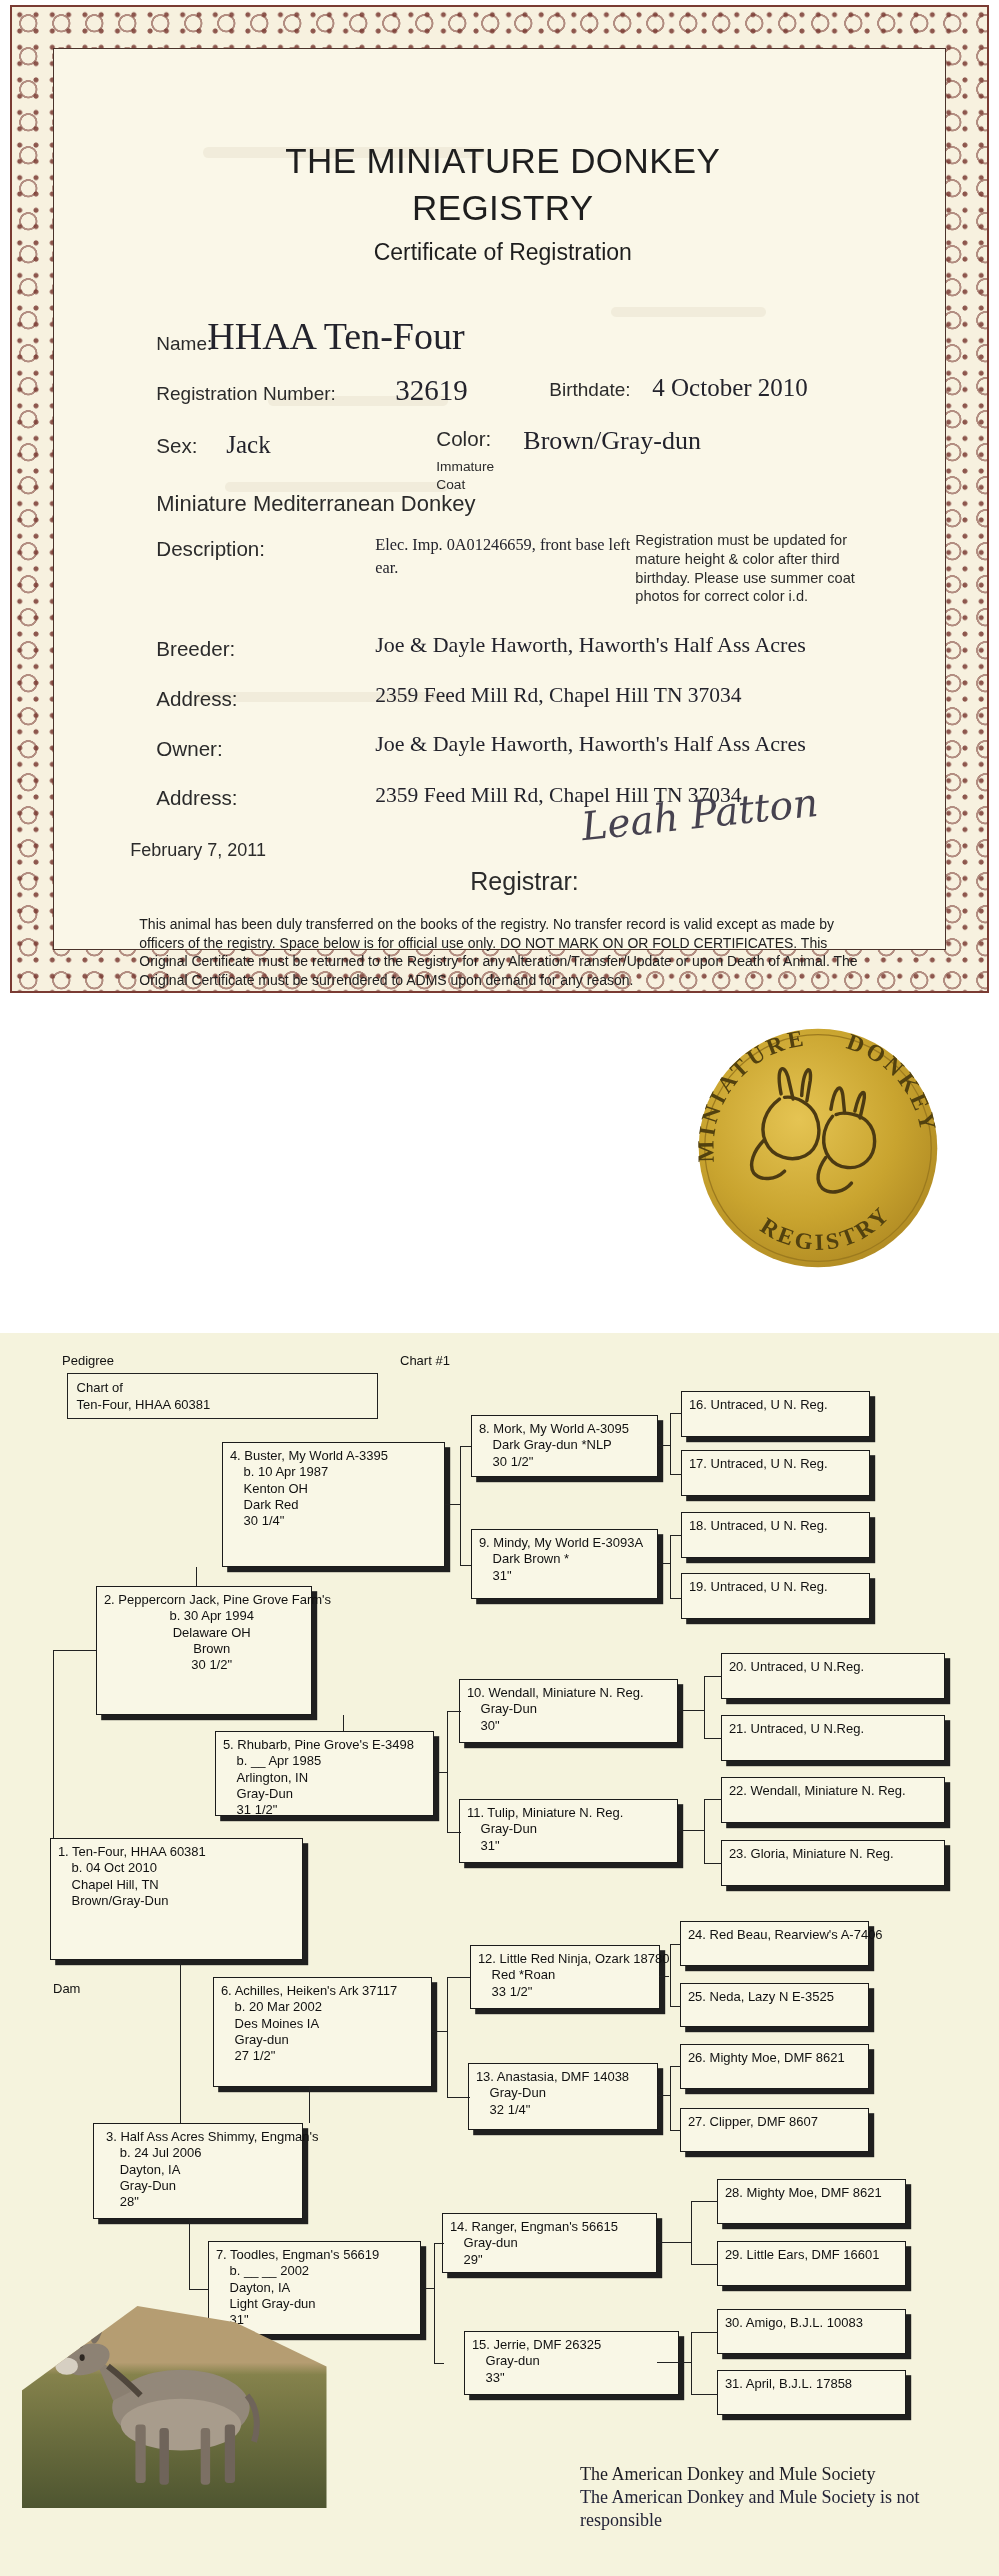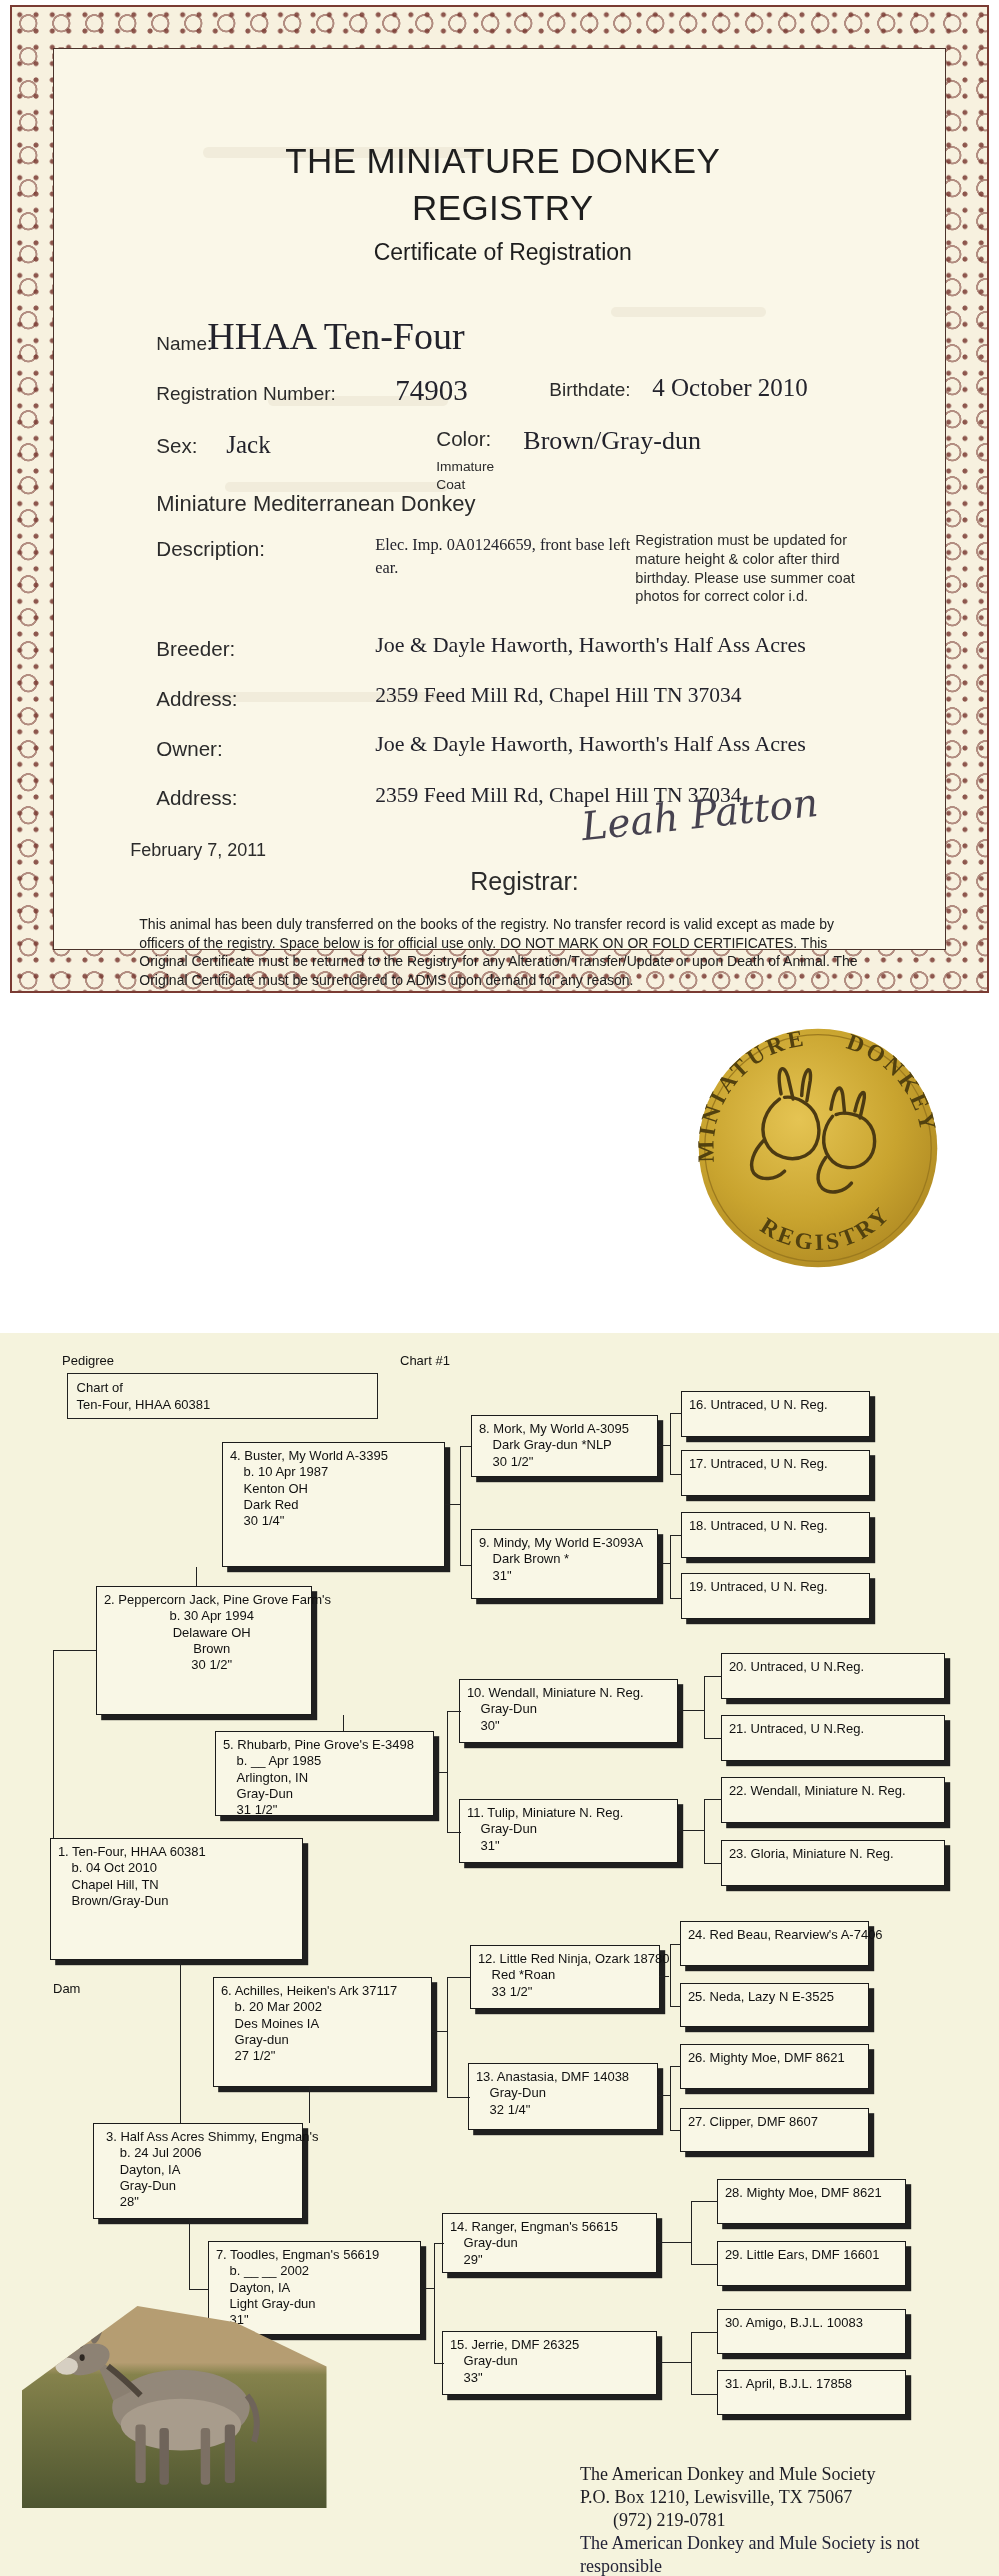--- a/index.html
+++ b/index.html
@@ -55,21 +55,21 @@
   <div class="abs" style="left:63px;top:136px;width:859px;text-align:center;color:#1e1e1e;">
     <div style="font-size:35px;letter-spacing:0.4px;">THE MINIATURE DONKEY</div>
     <div style="font-size:35px;letter-spacing:0.4px;margin-top:6.9px;">REGISTRY</div>
     <div style="font-size:23px;margin-top:11px;">Certificate of Registration</div>
   </div>
 
   <div class="abs lbl" style="left:146px;top:328px;font-size:19px;">Name:</div>
   <div class="abs val" style="left:197px;top:309px;font-size:38px;">HHAA Ten-Four</div>
 
   <div class="abs lbl" style="left:146px;top:378px;font-size:19px;">Registration Number:</div>
-  <div class="abs val" style="left:385px;top:369px;font-size:29px;">74903</div>
+  <div class="abs val" style="left:385px;top:369px;font-size:29px;">32619</div>
 
   <div class="abs lbl" style="left:539px;top:374px;font-size:19px;">Birthdate:</div>
   <div class="abs val" style="left:642px;top:369px;font-size:25px;">4 October 2010</div>
 
   <div class="abs lbl" style="left:146px;top:429px;font-size:20.6px;">Sex:</div>
   <div class="abs val" style="left:216px;top:426px;font-size:25px;">Jack</div>
 
   <div class="abs lbl" style="left:426px;top:422px;font-size:20.6px;">Color:</div>
   <div class="abs lbl" style="left:426px;top:453px;font-size:13.7px;white-space:pre-line;line-height:1.3;">Immature
 Coat</div>
@@ -218,21 +218,21 @@
   <div class="pbox" style="left:468px;top:730px;width:190px;height:67px;">
       <div class="pline">13. Anastasia, DMF 14038</div>
       <div class="pline indent">Gray-Dun</div>
       <div class="pline indent">32 1/4"</div>
     </div>
   <div class="pbox" style="left:442px;top:880px;width:215px;height:60px;">
       <div class="pline">14. Ranger, Engman's 56615</div>
       <div class="pline indent">Gray-dun</div>
       <div class="pline indent">29"</div>
     </div>
-  <div class="pbox" style="left:442px;top:998px;width:215px;height:64px;">
+  <div class="pbox" style="left:464px;top:998px;width:215px;height:64px;">
       <div class="pline">15. Jerrie, DMF 26325</div>
       <div class="pline indent">Gray-dun</div>
       <div class="pline indent">33"</div>
     </div>
   <div class="pbox" style="left:681px;top:58px;width:189px;height:46px;">
       <div class="pline">16. Untraced, U N. Reg.</div>
     </div>
   <div class="pbox" style="left:681px;top:117px;width:189px;height:46px;">
       <div class="pline">17. Untraced, U N. Reg.</div>
     </div>
@@ -327,19 +327,16 @@
     <ellipse cx="62" cy="28" rx="7" ry="22" transform="rotate(-18 62 28)" fill="#6b6055"></ellipse>
     <ellipse cx="88" cy="22" rx="7" ry="22" transform="rotate(12 88 22)" fill="#7a6f63"></ellipse>
     <path d="M 100 70 C 118 84 128 94 138 104" stroke="#4f463c" stroke-width="7" fill="none"></path>
     <path d="M 262 104 C 274 118 276 140 270 158" stroke="#6f645a" stroke-width="7" fill="none"></path>
     <ellipse cx="70" cy="60" rx="3" ry="4" fill="#2e2822"></ellipse>
   </svg>
 </div>
 
 <div class="footer">
   <div>The American Donkey and Mule Society</div>
-  <div>
-    <span>P.O. Box 1210, Lewisville, TX 75067</span><span class="phone">(972) 219-0781</span>
-  </div>
   <div class="resp">The American Donkey and Mule Society is not responsible</div>
 
 </div>
 
 
 </body></html>

